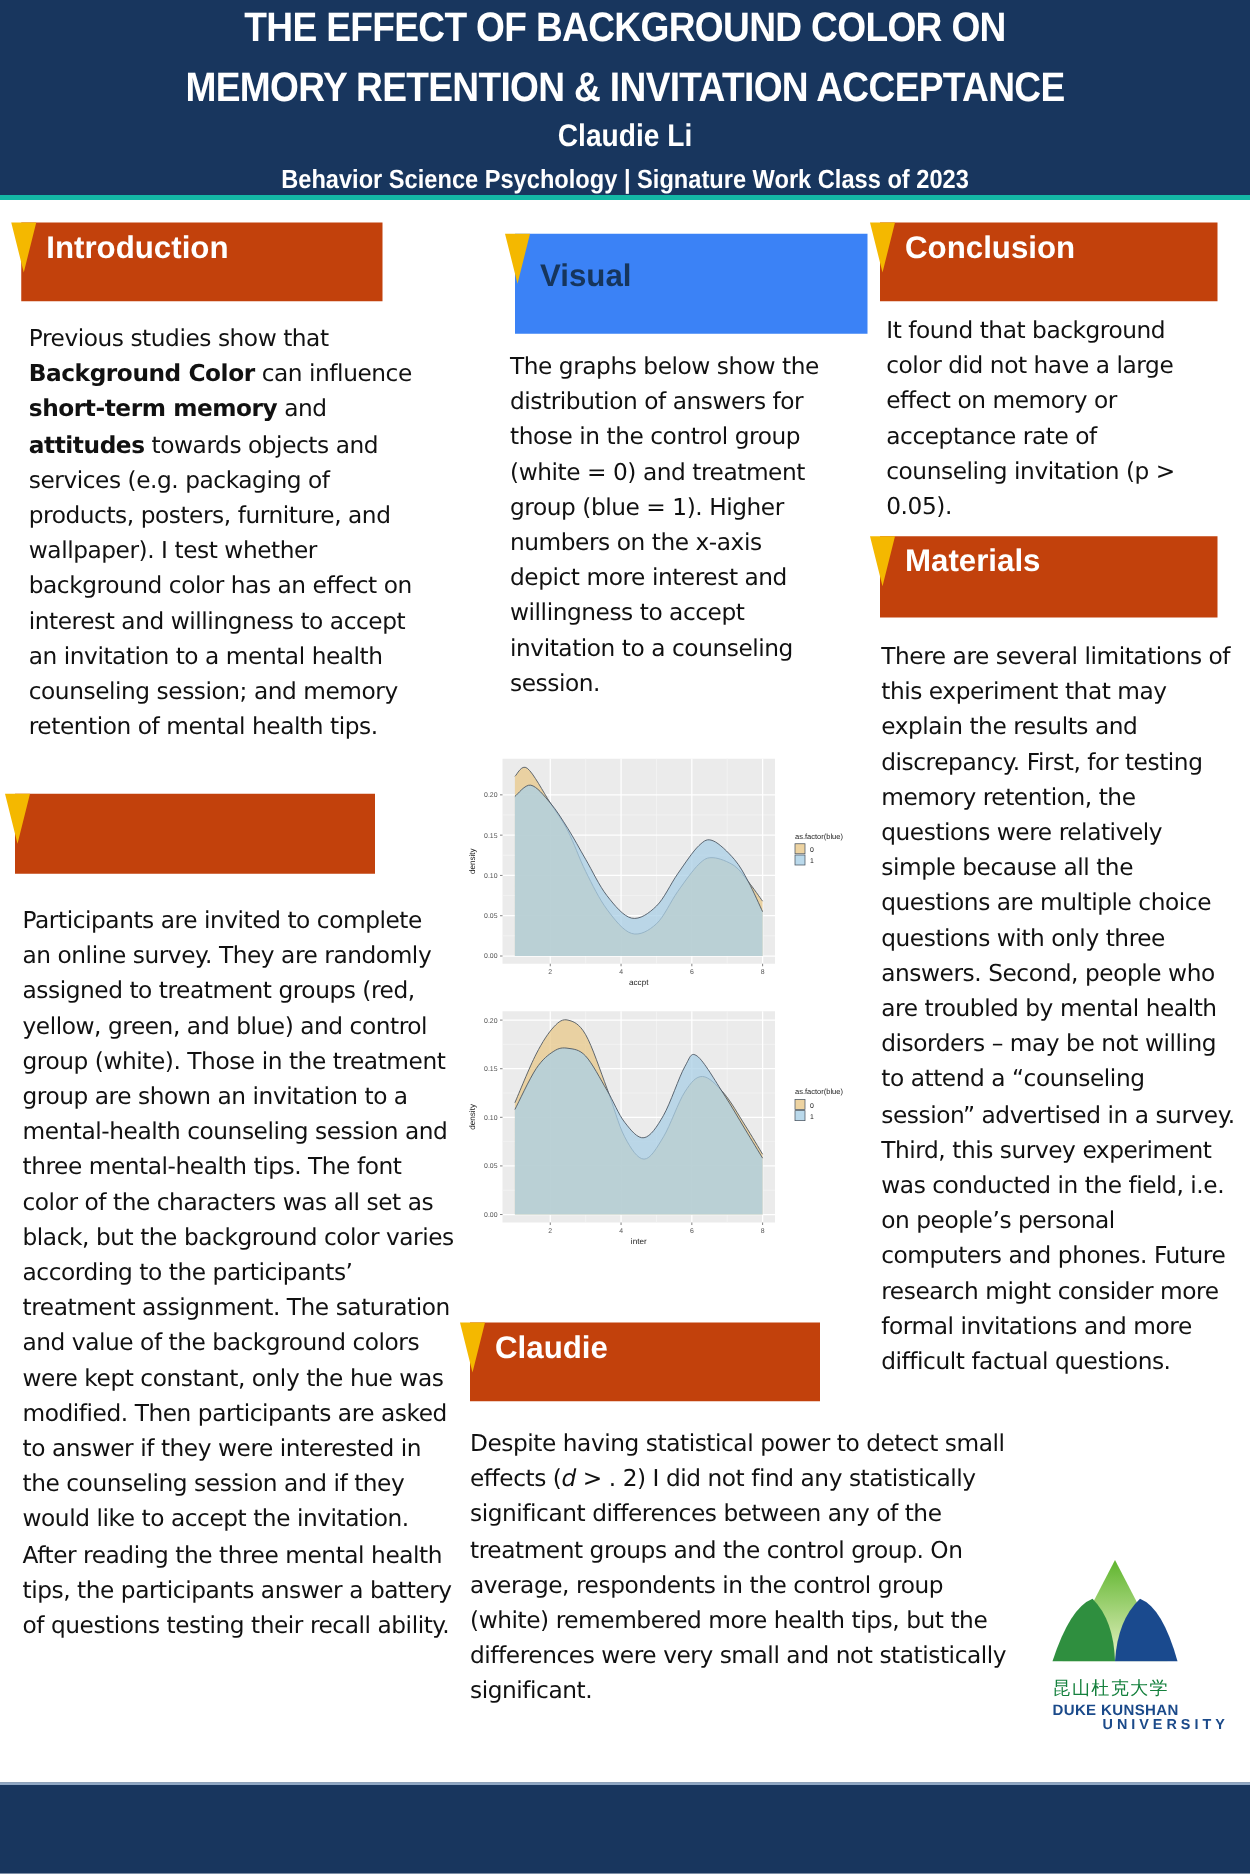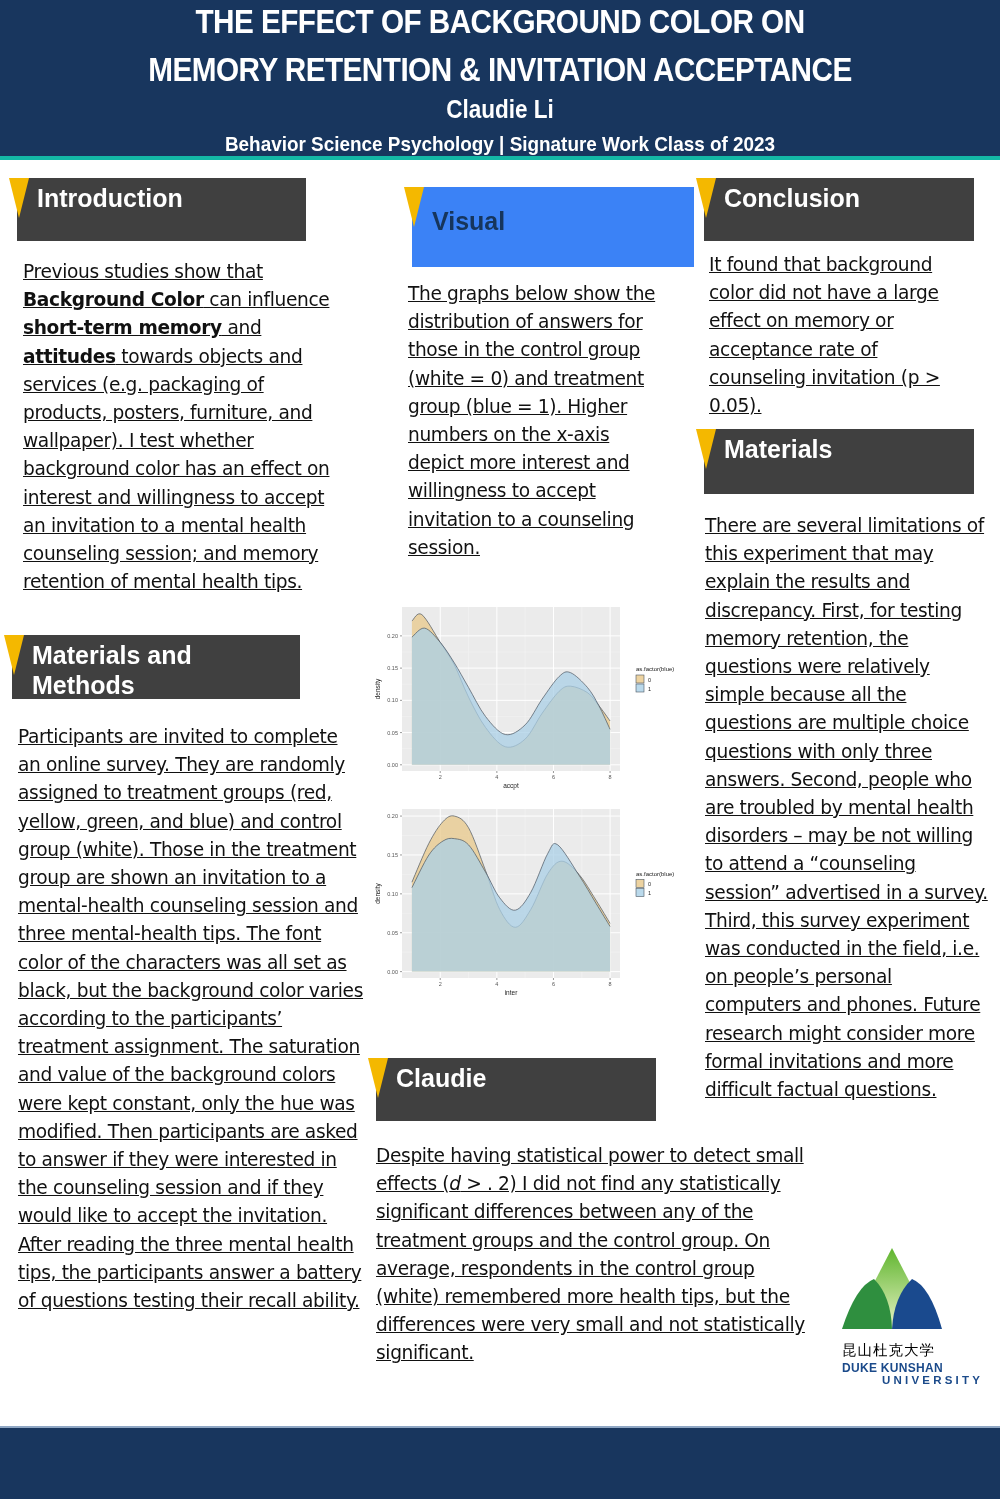--- a/index.html
+++ b/index.html
@@ -5,35 +5,35 @@
   * { box-sizing: border-box; margin: 0; padding: 0; }
   html, body { width: 1000px; height: 1499px; background: #ffffff; overflow: hidden; }
   body { position: relative; font-family: "Liberation Sans", sans-serif; color: #111; }
 
   .header { position: absolute; left: 0; top: 0; width: 1000px; height: 160px; background: #18365e; border-bottom: 4px solid #14b8a6; text-align: center; color: #fff; }
   .header .t1 { position: absolute; left: 0; right: 0; top: 3px; font-size: 33px; font-weight: bold; letter-spacing: -0.6px; transform: scaleX(0.9); }
   .header .t2 { position: absolute; left: 0; right: 0; top: 51px; font-size: 33px; font-weight: bold; letter-spacing: -0.6px; transform: scaleX(0.9); }
   .header .author { position: absolute; left: 0; right: 0; top: 95px; font-size: 25px; font-weight: bold; transform: scaleX(0.9); }
   .header .aff { position: absolute; left: 0; right: 0; top: 132px; font-size: 21px; font-weight: bold; transform: scaleX(0.9); }
 
-  .sec-head { position: absolute; background: #404040; color: #fff; font-weight: bold; font-size: 25px; padding-left: 20px; line-height: 30px; }
+  .sec-head { position: absolute; background: #c2410c; color: #fff; font-weight: bold; font-size: 25px; padding-left: 20px; line-height: 30px; }
   .sec-head.light { background: #3b82f6; color: #16355c; margin-left: 36px; }
   .sec-head .title { position: absolute; left: 20px; top: 4px; }
   .accent { position: absolute; left: -8px; top: 0; width: 0; height: 0; border-left: 10px solid transparent; border-right: 10px solid transparent; border-top: 40px solid #f4b800; }
 
-  .body-text { position: absolute; font-family: "DejaVu Sans", sans-serif; font-size: 18.6px; line-height: 28.2px; color: #111; letter-spacing: -0.35px; text-decoration: underline; }
+  .body-text { position: absolute; font-family: "DejaVu Sans", sans-serif; font-size: 18.6px; line-height: 28.2px; color: #111; letter-spacing: -0.35px; }
   .body-text b { font-weight: bold; }
 
   .footer { position: absolute; left: 0; top: 1426px; width: 1000px; height: 73px; background: #18365e; border-top: 2px solid #8fa7c4; }
 
   .chart { position: absolute; }
   .chart svg text { font-family: "Liberation Sans", sans-serif; }
 
   .logo { position: absolute; left: 836px; top: 1246px; width: 112px; }
-  .logo .cn { position: absolute; left: 6px; top: 95px; font-family: "DejaVu Serif", serif; font-size: 14.5px; color: #000000; letter-spacing: 1px; white-space: nowrap; }
+  .logo .cn { position: absolute; left: 6px; top: 95px; font-family: "DejaVu Serif", serif; font-size: 14.5px; color: #15803d; letter-spacing: 1px; white-space: nowrap; }
   .logo .en1 { position: absolute; left: 6px; top: 115px; font-size: 12px; color: #1b4a8a; letter-spacing: 0.3px; white-space: nowrap; font-weight: bold; }
   .logo .en2 { position: absolute; left: 6px; top: 128px; font-size: 11.5px; color: #1b4a8a; letter-spacing: 3.2px; white-space: nowrap; font-weight: bold; padding-left: 40px; }
 </style>
 </head>
 <body>
 
 <div class="header">
   <div class="t1">THE EFFECT OF BACKGROUND COLOR ON</div>
   <div class="t2">MEMORY RETENTION &amp; INVITATION ACCEPTANCE</div>
   <div class="author">Claudie Li</div>
@@ -43,21 +43,20 @@
 <div class="sec-head" style="left:17px; top:178px; width:289px; height:63px;">
   <div class="accent"></div>
   <span class="title" style="top:5px;">Introduction</span>
 </div>
 <div class="body-text" style="left:23px; top:258px; width:320px;">
   <span>Previous studies show that </span><b>Background Color</b><span> can influence </span><b>short-term memory</b><span> and </span><b>attitudes</b><span> towards objects and services (e.g. packaging of products, posters, furniture, and wallpaper). I test whether background color has an effect on interest and willingness to accept an invitation to a mental health counseling session; and memory retention of mental health tips.</span>
 </div>
 
 <div class="sec-head" style="left:12px; top:635px; width:288px; height:64px;">
   <div class="accent"></div>
-  <span class="title" style="top:5px; line-height:30px;"><span>Materials and</span><br><span>Methods</span></span>
 </div>
 <div class="body-text" style="left:18px; top:723px; width:345px;">Participants are invited to complete an online survey. They are randomly assigned to treatment groups (red, yellow, green, and blue) and control group (white). Those in the treatment group are shown an invitation to a mental-health counseling session and three mental-health tips. The font color of the characters was all set as black, but the background color varies according to the participants’ treatment assignment. The saturation and value of the background colors were kept constant, only the hue was modified. Then participants are asked to answer if they were interested in the counseling session and if they would like to accept the invitation. After reading the three mental health tips, the participants answer a battery of questions testing their recall ability.</div>
 
 <div class="sec-head light" style="left:376px; top:187px; width:282px; height:80px;">
   <div class="accent"></div>
   <span class="title" style="top:19px;">Visual</span>
 </div>
 <div class="body-text" style="left:408px; top:280px; width:260px;">The graphs below show the distribution of answers for those in the control group (white = 0) and treatment group (blue = 1). Higher numbers on the x-axis depict more interest and willingness to accept invitation to a counseling session.</div>
 
 <div class="chart" style="left:365px; top:603px; width:320px; height:190px;">

